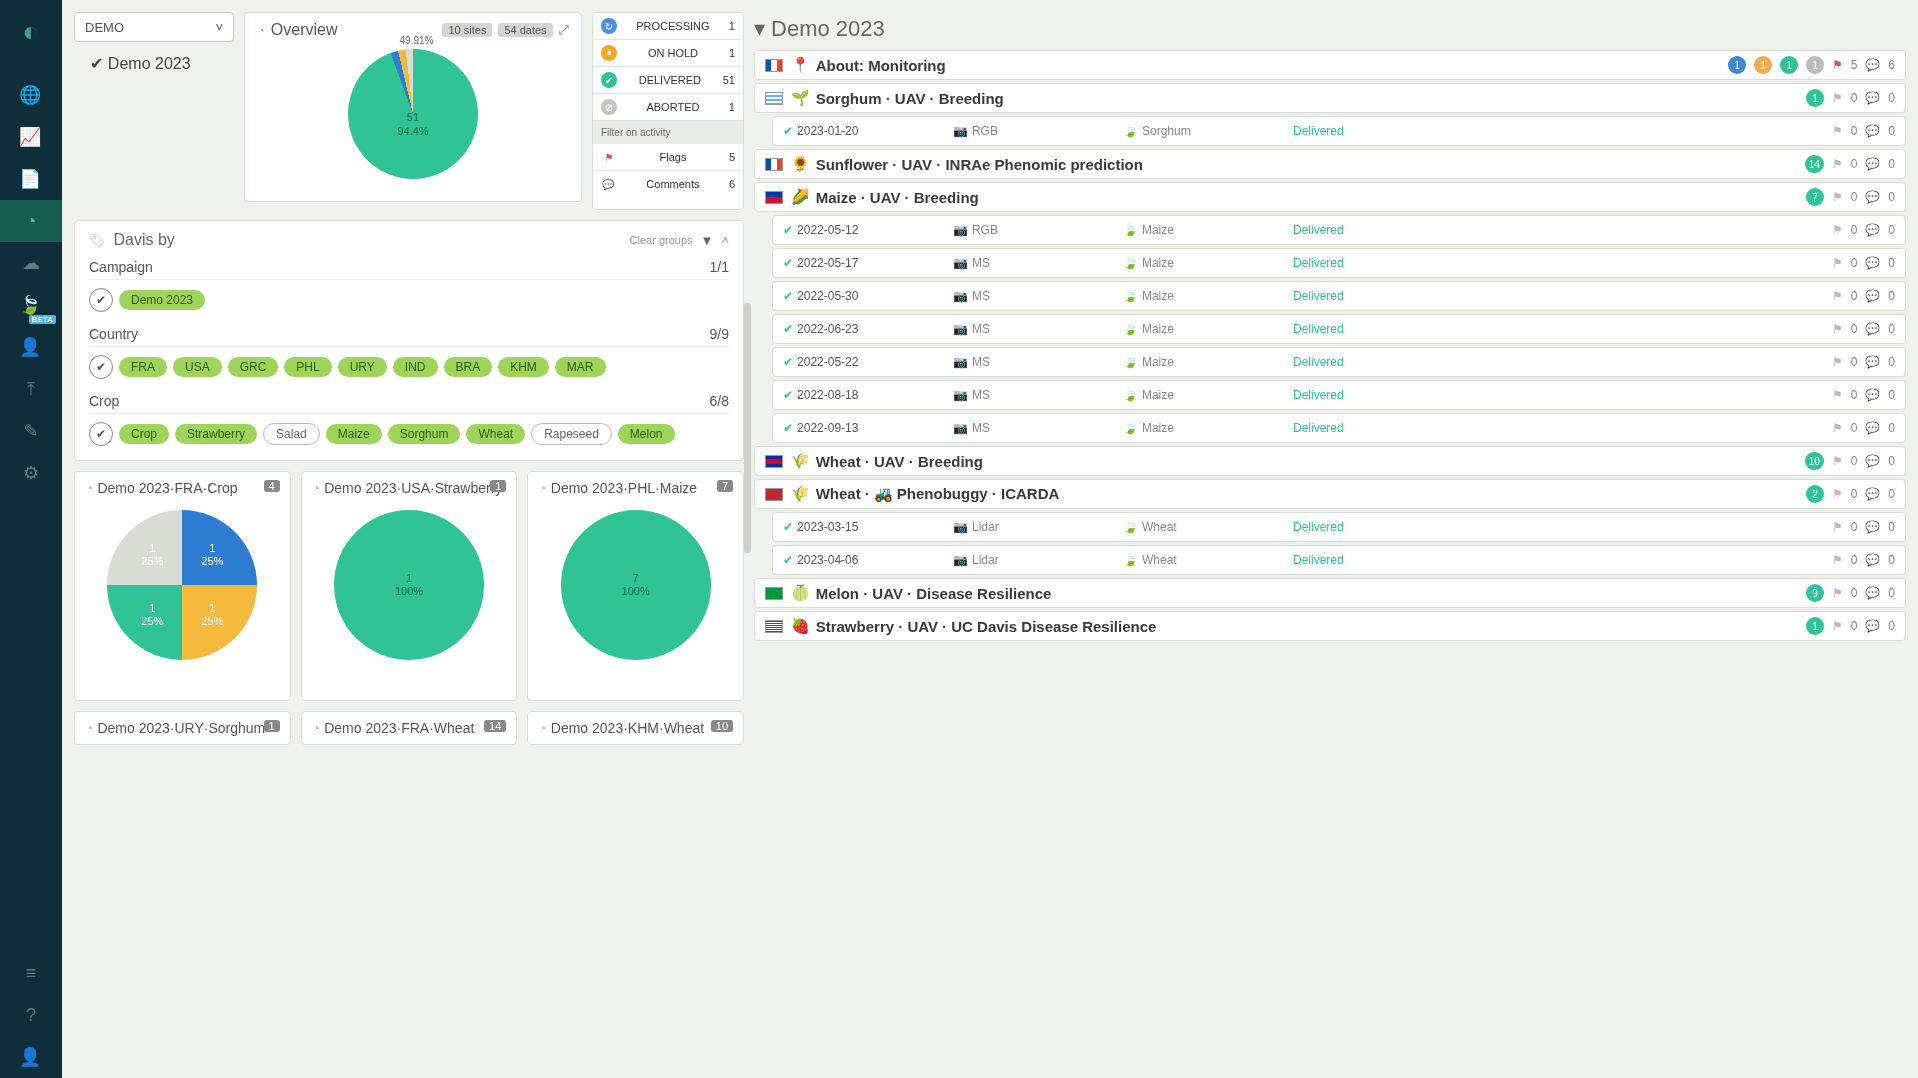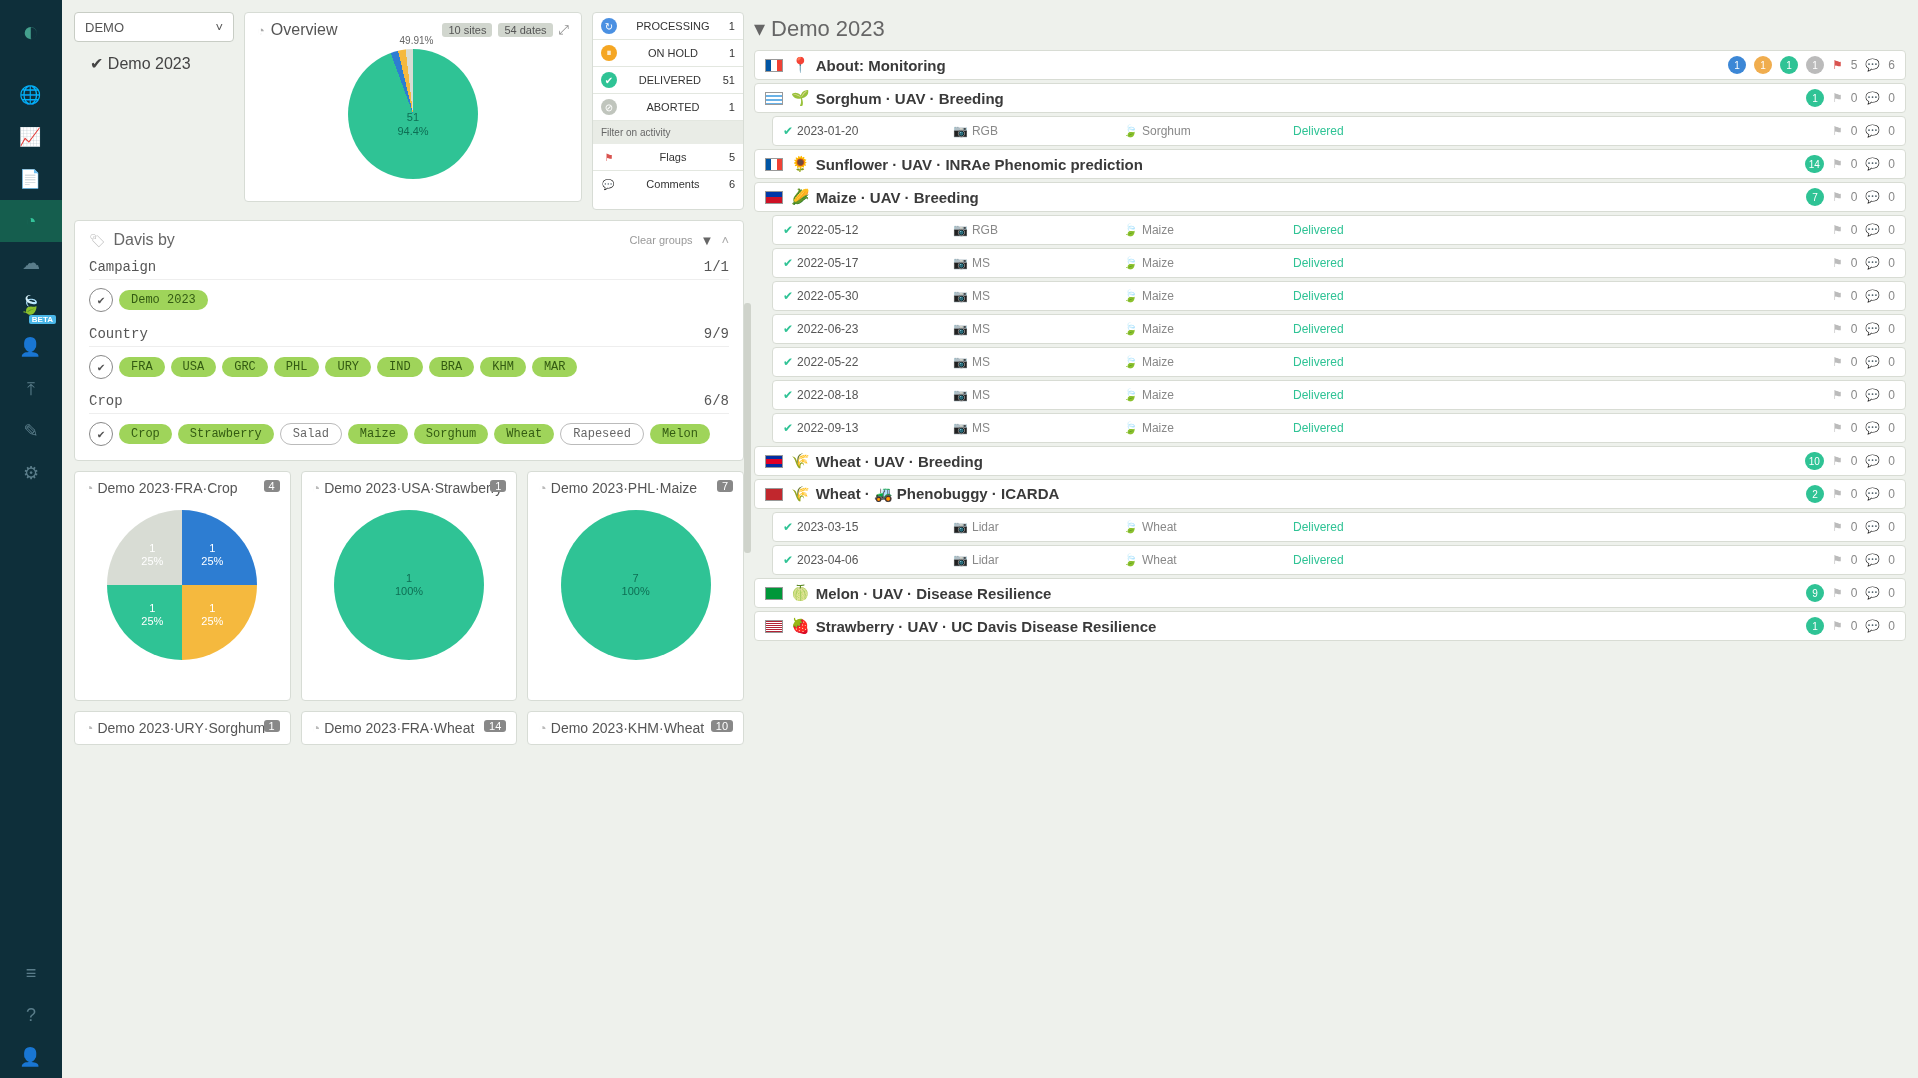--- a/index.html
+++ b/index.html
@@ -41,21 +41,21 @@
 .ic-comment { color: #7ac943; background: transparent; }
 .status-head { background: #e9ece6; font-size: 10px; color: #666; padding: 6px 8px; }
 
 .group-panel { padding: 10px 14px; }
 .group-head { display: flex; align-items: center; gap: 8px; color: #666; }
 .group-head .title { font-size: 16px; }
 .group-head .clear { margin-left: auto; font-size: 11px; color: #999; }
 .group-head .filter-ic { color: #666; }
 .group-head .chev { color: #aaa; }
 
-.group-cat { margin-top: 6px; font-family: Liberation Mono, monospace; }
+.group-cat { margin-top: 6px; }
 .group-cat-head { display: flex; justify-content: space-between; color: #555; font-size: 14px; padding: 4px 0; border-bottom: 1px solid #eee; }
 .tag-row { display: flex; flex-wrap: wrap; gap: 6px; padding: 8px 0 4px; align-items: center; }
 .toggle-all { width: 24px; height: 24px; border-radius: 50%; border: 1px solid #888; display: flex; align-items: center; justify-content: center; font-size: 12px; color: #555; background:#fff; }
 .tag { padding: 3px 12px; border-radius: 12px; font-size: 12px; background: #9fd45a; color: #2a4; color:#33691e; }
 .tag { color: #2f5e10; }
 .tag.on { background: #9fd45a; color: #335b12; }
 .tag.off { background: #fff; border: 1px solid #bbb; color: #666; }
 
 .mini-charts { display: flex; gap: 10px; }
 .mini-chart { flex: 1; padding: 8px 10px; height: 230px; position: relative; }

